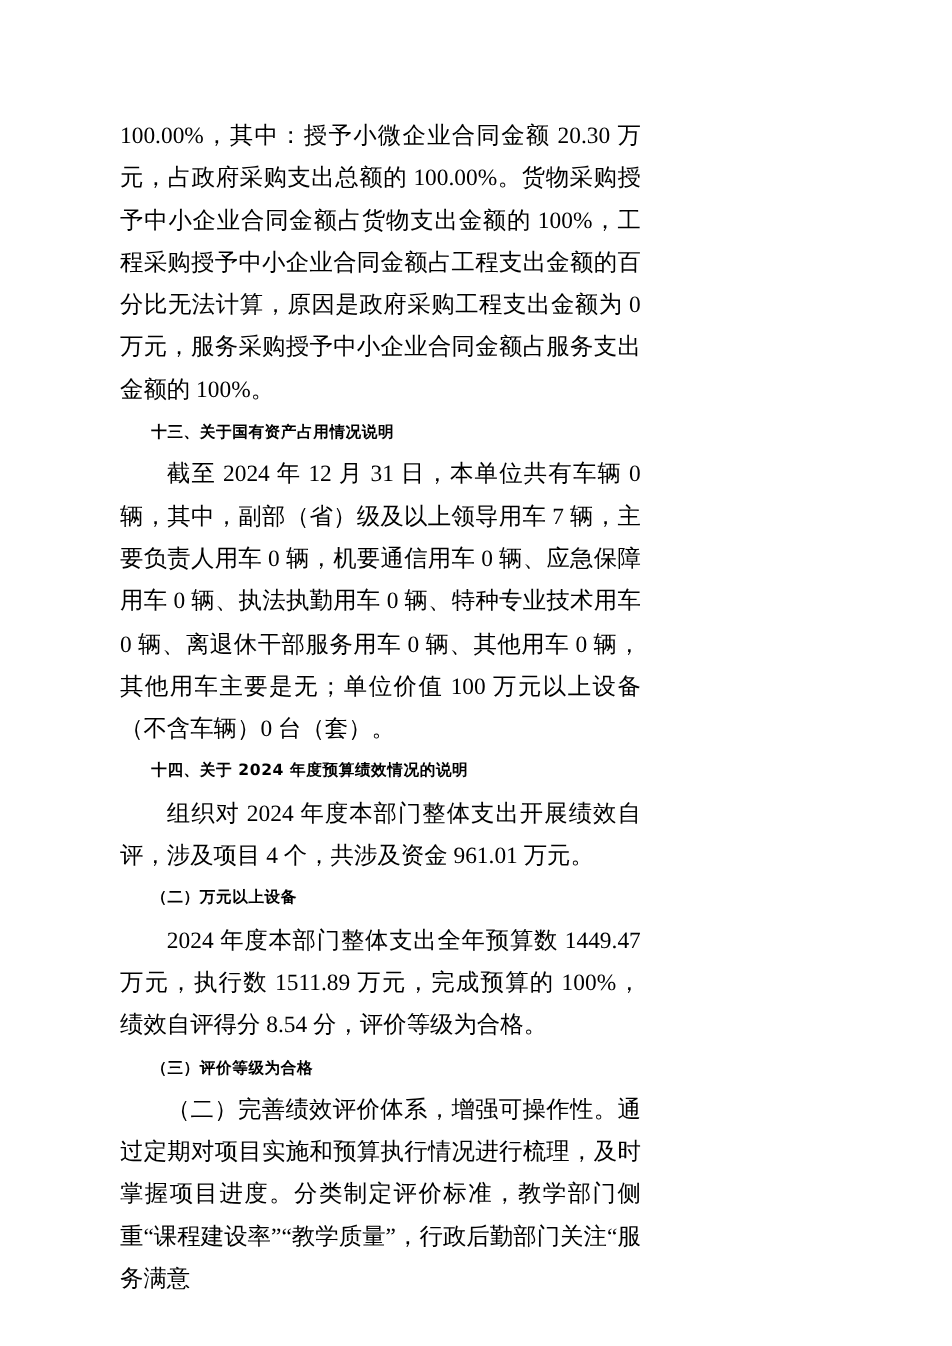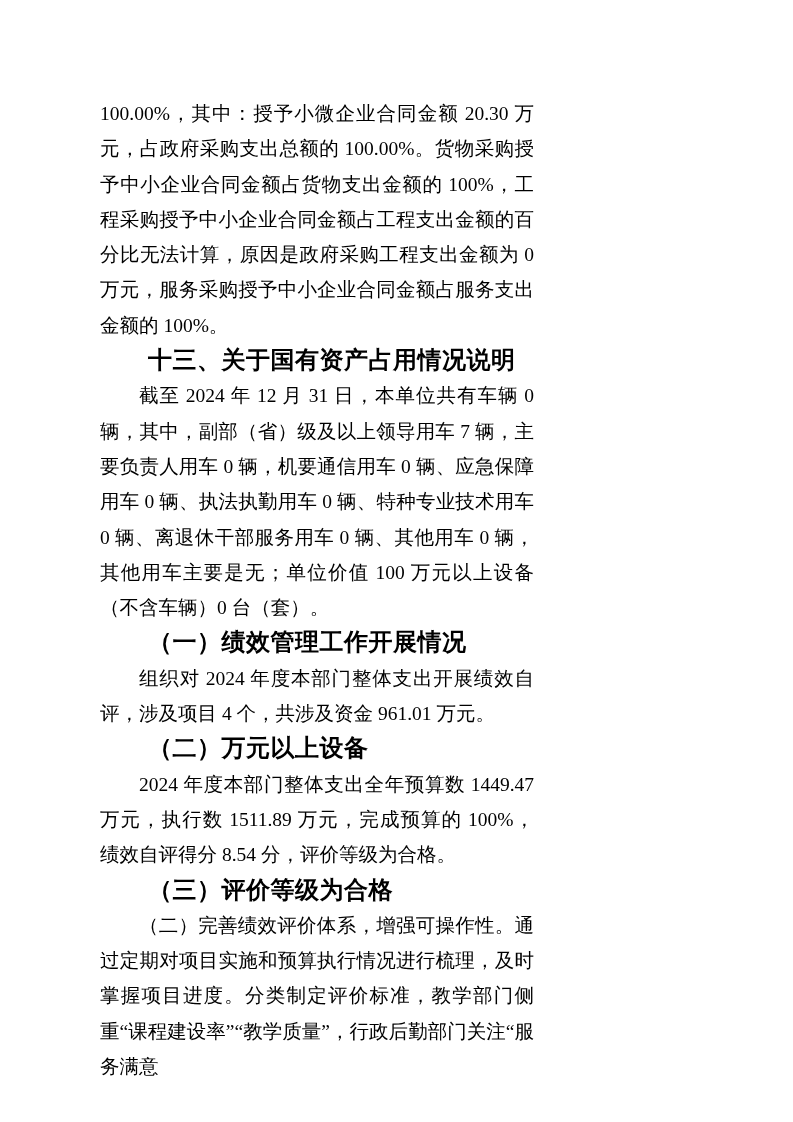--- a/index.html
+++ b/index.html
@@ -29,36 +29,36 @@
   .para {
     text-indent: 2em;
   }
   .para-noindent {
     text-indent: 0;
   }
   .heading {
     font-weight: bold;
     text-indent: 2em;
     font-family: "DejaVu Sans", "Liberation Sans", sans-serif;
-    font-size: 24px;
+    font-size: 13px;
     letter-spacing: 0.5px;
   }
 </style>
 </head>
 <body>
 
 <div class="page">
   <p class="para-noindent">100.00%，其中：授予小微企业合同金额 20.30 万元，占政府采购支出总额的 100.00%。货物采购授予中小企业合同金额占货物支出金额的 100%，工程采购授予中小企业合同金额占工程支出金额的百分比无法计算，原因是政府采购工程支出金额为 0 万元，服务采购授予中小企业合同金额占服务支出金额的 100%。</p>
 
   <p class="heading">十三、关于国有资产占用情况说明</p>
 
   <p class="para">截至 2024 年 12 月 31 日，本单位共有车辆 0 辆，其中，副部（省）级及以上领导用车 7 辆，主要负责人用车 0 辆，机要通信用车 0 辆、应急保障用车 0 辆、执法执勤用车 0 辆、特种专业技术用车 0 辆、离退休干部服务用车 0 辆、其他用车 0 辆，其他用车主要是无；单位价值 100 万元以上设备（不含车辆）0 台（套）。</p>
 
+  <p class="heading">十四、关于 2024 年度预算绩效情况的说明</p>
 
-  <p class="heading">（一）绩效管理工作开展情况</p>
 
   <p class="para">组织对 2024 年度本部门整体支出开展绩效自评，涉及项目 4 个，共涉及资金 961.01 万元。</p>
 
   <p class="heading">（二）万元以上设备</p>
 
   <p class="para">2024 年度本部门整体支出全年预算数 1449.47 万元，执行数 1511.89 万元，完成预算的 100%，绩效自评得分 8.54 分，评价等级为合格。</p>
 
   <p class="heading">（三）评价等级为合格</p>
 
 

